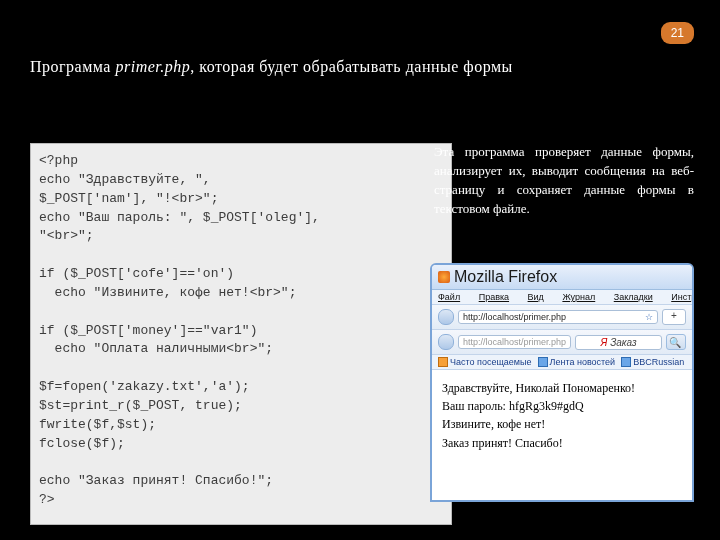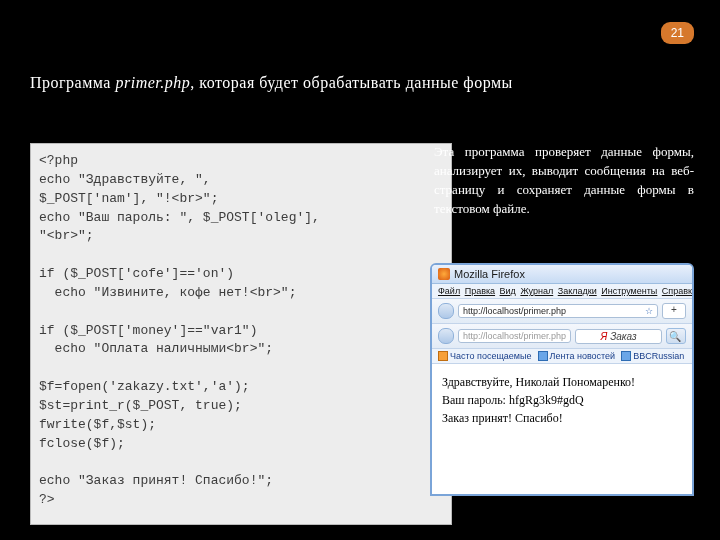--- a/index.html
+++ b/index.html
@@ -16,21 +16,21 @@
     top:22px;right:26px;
     background:#d6782c;
     color:#fff;
     font-family:Arial,sans-serif;
     font-size:12px;
     padding:4px 10px;
     border-radius:9px;
   }
   .heading{
     position:absolute;
-    top:74px;left:30px;
+    top:58px;left:30px;
     font-size:16px;
     font-weight:normal;
     letter-spacing:.5px;
   }
   .heading em{font-style:italic}
   .codebox{
     position:absolute;
     left:30px;top:143px;
     width:422px;height:382px;
     background:#ededed;
@@ -62,39 +62,39 @@
     overflow:hidden;
     font-family:Tahoma,Arial,sans-serif;
     font-size:10px;
     background:#fff;
     color:#000;
   }
   .ff-title{
     background:linear-gradient(#e9f0fb,#c7dbf4);
     padding:3px 6px;
     display:flex;align-items:center;
-    font-size:11px;
+    font-size:16px;
     color:#1a1a1a;
     border-bottom:1px solid #9dbde0;
   }
   .ff-ico{
     width:12px;height:12px;border-radius:2px;
     background:radial-gradient(#ffaa3b,#d95b11);
     margin-right:4px;
     display:inline-block;
   }
   .ff-menu{
     background:#edf3fb;
     padding:2px 6px;
     font-size:9px;
     color:#111;
     border-bottom:1px solid #c3d4ea;
     white-space:nowrap;
   }
-  .ff-menu span{margin-right:2px}
+  .ff-menu span{margin-right:16px}
   .ff-menu u{text-decoration:underline}
   .ff-nav{
     background:linear-gradient(#f4f7fc,#e2ebf6);
     padding:4px 6px;
     display:flex;align-items:center;gap:4px;
     border-bottom:1px solid #c3d4ea;
   }
   .ff-navbtn{
     width:14px;height:14px;border-radius:7px;
     background:linear-gradient(#dce7f5,#aec8e8);
@@ -220,15 +220,16 @@
         <span>Лента новостей</span>
       </div>
     <div class="ff-bk">
         <span class="ff-bkico b2"></span>
         <span>BBCRussian</span>
       </div>
   </div>
   <div class="ff-content">
     <p>Здравствуйте, Николай Пономаренко!</p>
     <p>Ваш пароль: hfgRg3k9#gdQ</p>
+    <p>Извините, кофе нет!</p>
     <p>Заказ принят! Спасибо!</p>
   </div>
 </div>
 
 </body></html>

